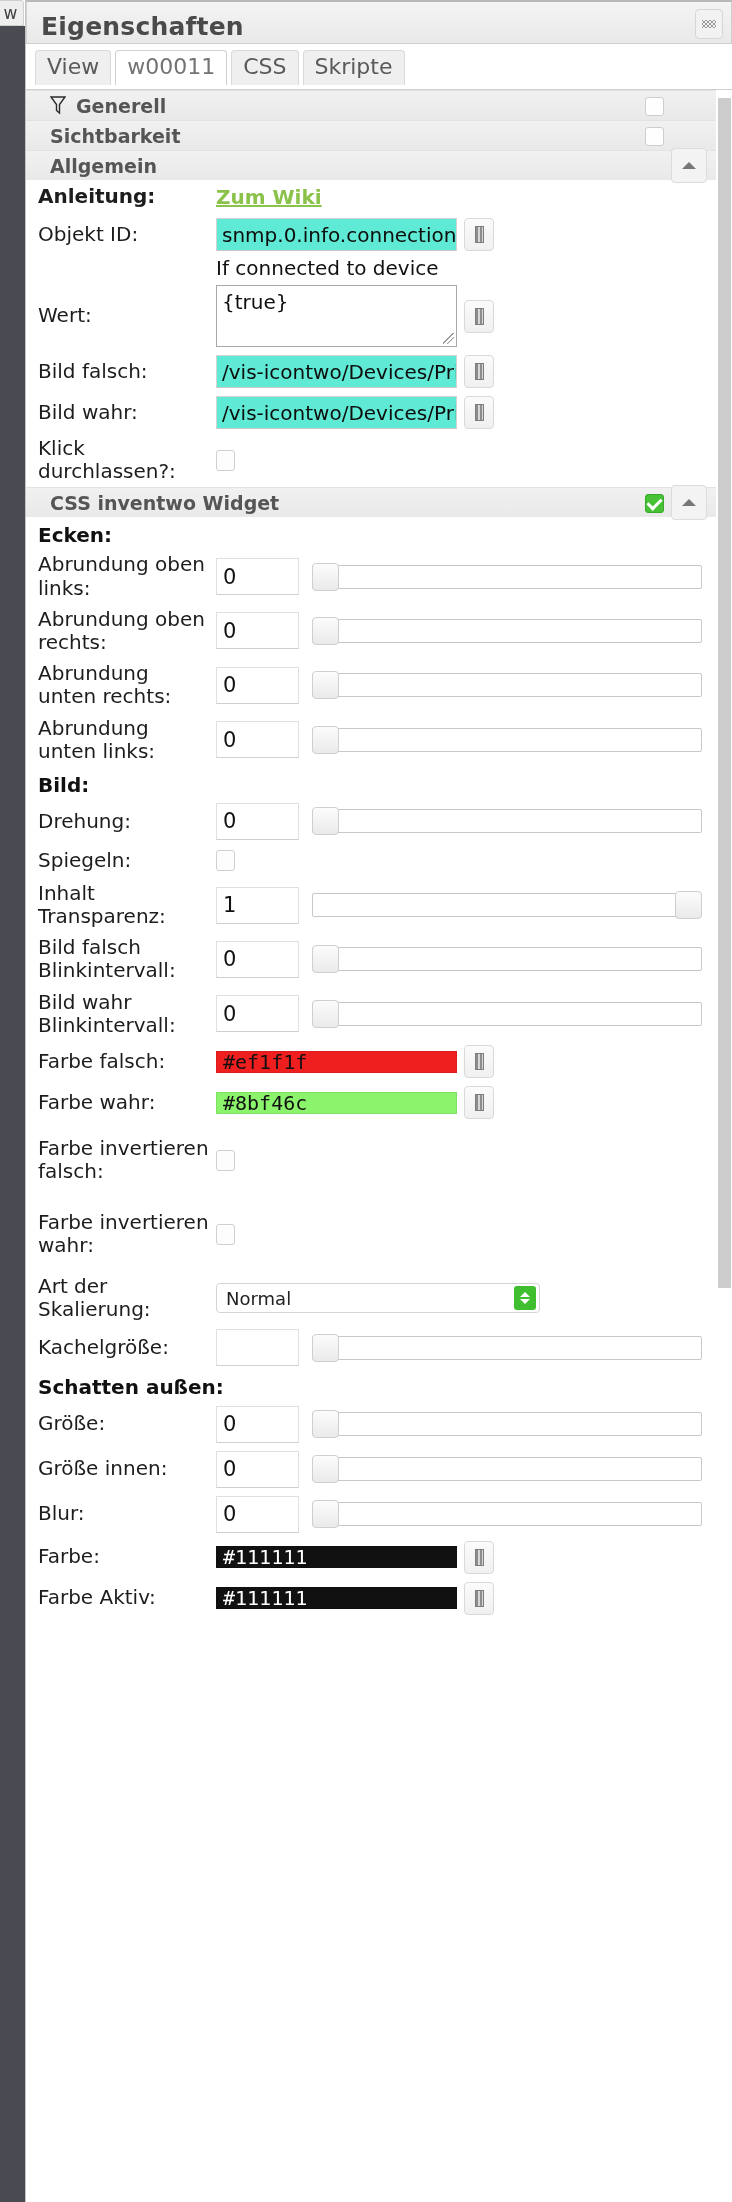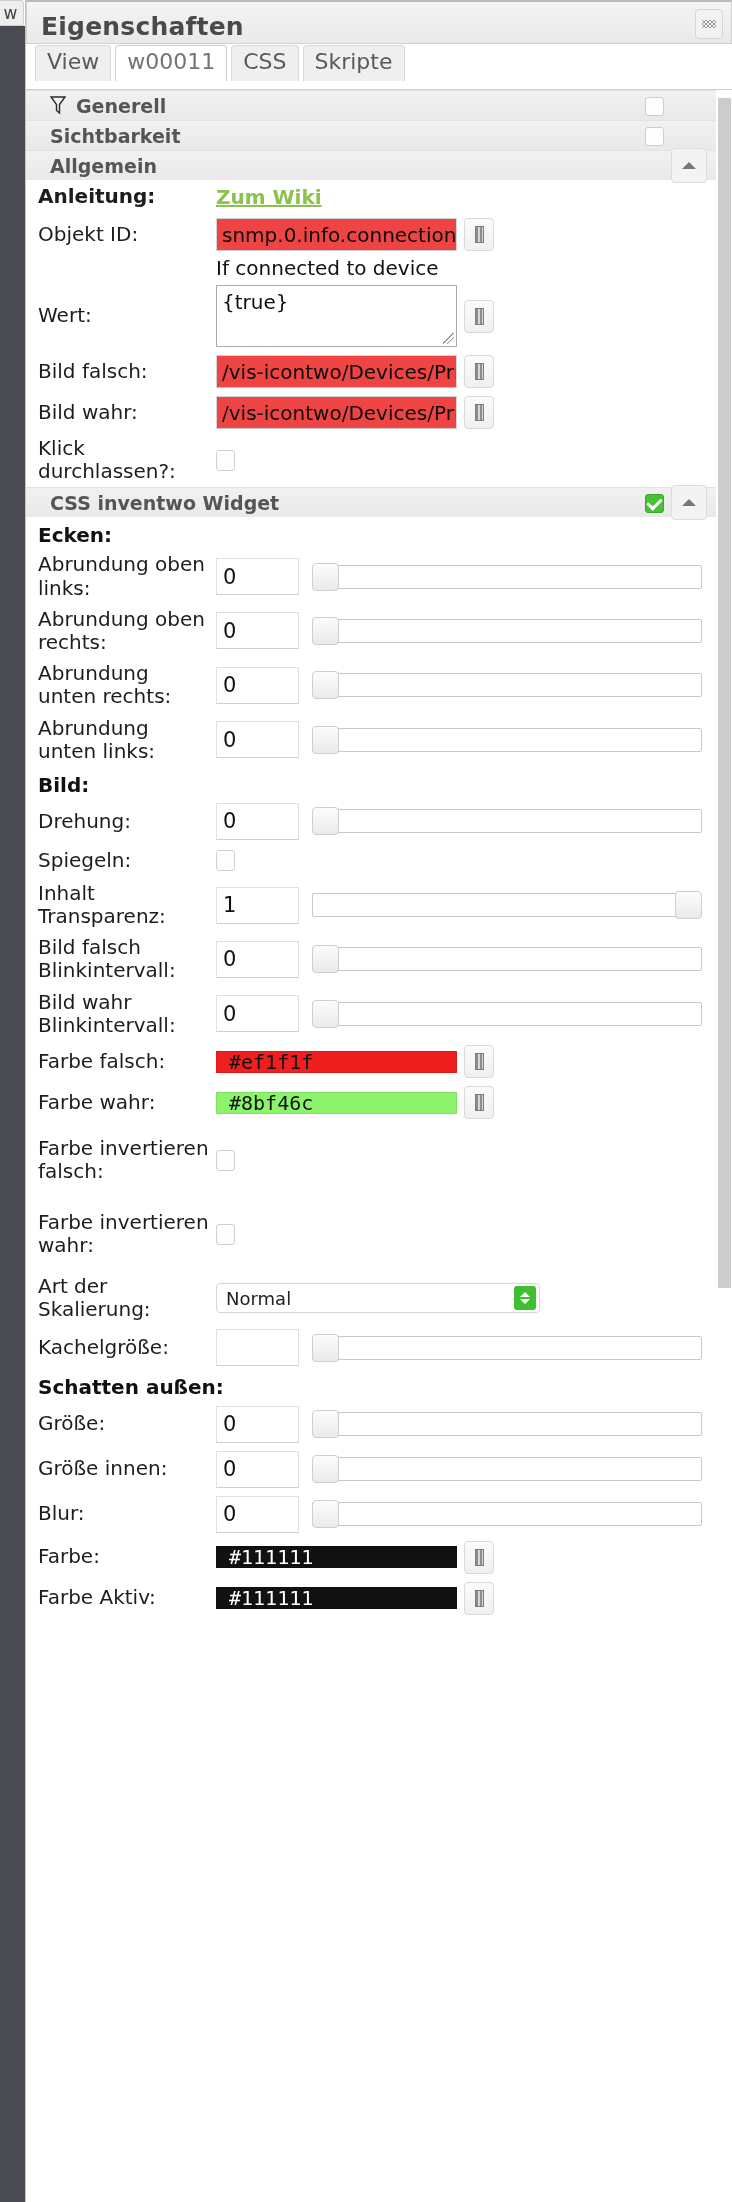--- a/index.html
+++ b/index.html
@@ -62,21 +62,21 @@
       radial-gradient(#9b9b9b 40%, transparent 42%);
     background-size: 4px 4px; background-position: 0 0, 2px 2px;
   }
 
   
   .tabs {
     position: relative;
     height: 46px;
     background: #ffffff;
     border-bottom: 1px solid #cfcfcf;
-    display: flex; align-items: flex-start;
+    display: flex; align-items: center;
     padding-left: 9px; gap: 4px;
   }
   .tab {
     font-size: 22px; color: #5a5a5a;
     background: #efefef;
     border: 1px solid #d9d9d9;
     border-bottom: none;
     border-radius: 4px 4px 0 0;
     padding: 3px 11px 5px 11px;
     line-height: 1.22;
@@ -175,21 +175,21 @@
 
   .link {
     color: #8bc34a; font-weight: bold; font-size: 20px;
     text-decoration: underline;
   }
 
   .txt {
     height: 33px;
     border: 1px solid #d3d3d3;
     border-bottom-color: #c9c9c9;
-    background: #ef4444;
+    background: #5eead4;
     font-family: "DejaVu Sans", "Liberation Sans", sans-serif;
     font-size: 20px; color: #0d0d0d;
     padding: 0 5px;
     width: 241px;
     overflow: hidden; white-space: nowrap;
     display: flex; align-items: center;
   }
 
   .ta {
     width: 241px; height: 62px;
@@ -252,21 +252,21 @@
     border: 1px solid #cfcfcf; border-radius: 4px;
     background: linear-gradient(#fcfcfc, #eaeaea);
   }
   .slider.right .knob { left: auto; right: 0; }
 
   .colorfield {
     width: 241px; height: 22px;
     font-size: 20px;
     font-family: "DejaVu Sans Mono", "Liberation Mono", monospace;
     display: flex; align-items: center;
-    padding: 0 12px;
+    padding: 0 6px;
     border: 1px solid rgba(0,0,0,.08);
   }
   .colorfield.dark { color: #ffffff; }
   .colorfield.light { color: #101010; }
 
   .select {
     position: relative;
     width: 324px; height: 30px;
     border: 1px solid #d5d5d5; border-radius: 4px;
     background: #fff;

